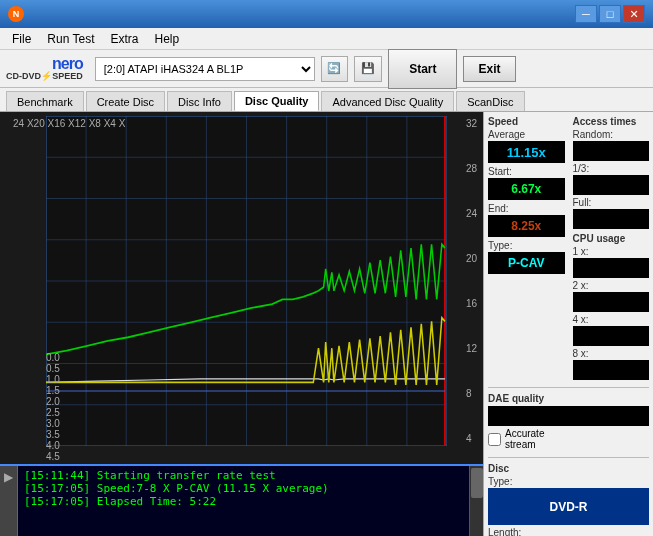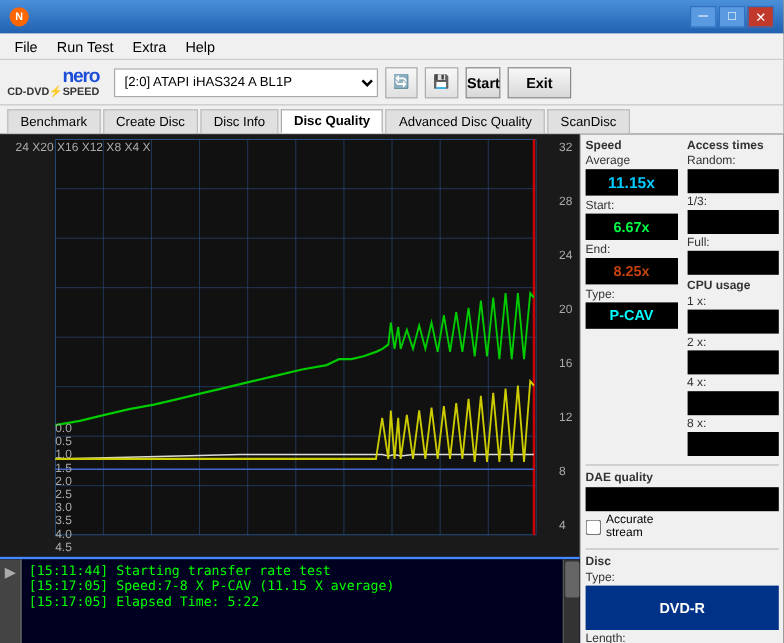--- a/index.html
+++ b/index.html
@@ -120,22 +120,22 @@
       padding: 2px 6px;
       font-size: 11px;
       border: 1px solid #aaa;
       background: linear-gradient(to bottom, #f8f8f8, #e0e0e0);
       cursor: pointer;
       display: flex;
       align-items: center;
       gap: 3px;
     }
     .start-btn {
-      height: 26px;
-      padding: 2px 0;
+      height: 40px;
+      padding: 2px 20px;
       font-size: 12px;
       font-weight: bold;
       border: 1px solid #888;
       background: linear-gradient(to bottom, #f8f8f8, #d8d8d8);
       cursor: pointer;
     }
     .exit-btn {
       height: 26px;
       padding: 2px 14px;
       font-size: 12px;

